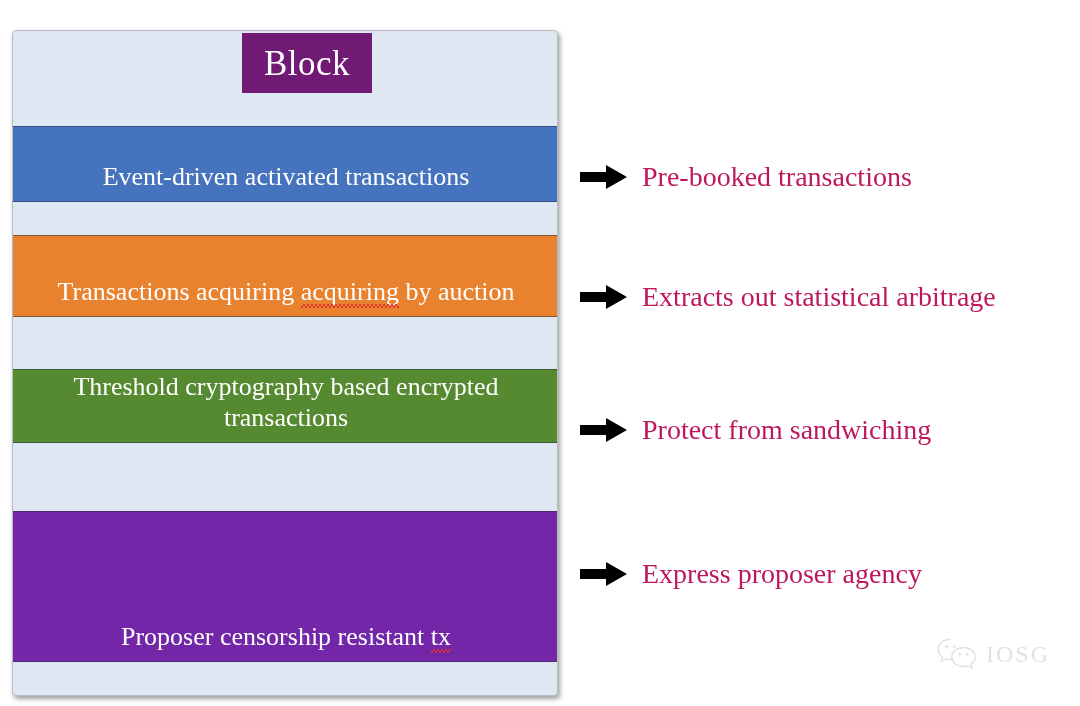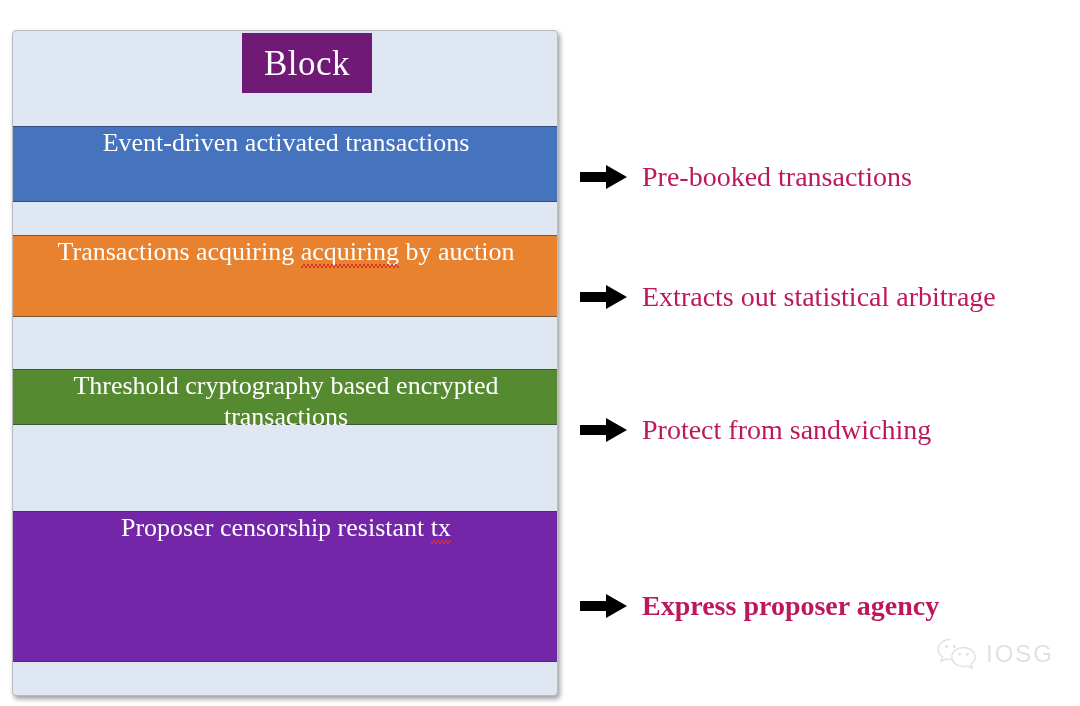--- a/index.html
+++ b/index.html
@@ -53,37 +53,37 @@
   
   .band {
     position: absolute;
     left: -1px;
     width: 548px;
     box-sizing: border-box;
     border-top: 1px solid rgba(40,50,70,0.55);
     border-bottom: 1px solid rgba(40,50,70,0.55);
     color: #ffffff;
     display: flex;
-    align-items: flex-start;
+    align-items: flex-end;
     justify-content: center;
     text-align: center;
     font-size: 26px;
     line-height: 1.2;
-    padding: 0 10px;
+    padding: 9px 10px;
   }
   .band .band-text { display: block; width: 100%; }
 
   .band.blue   { background: #4573be; }
   .band.orange { background: #e8822e; }
   .band.green  { background: #558a31; }
   .band.purple { background: #7327a8; }
 
   #band-1 { top: 95px;  height: 76px; }
   #band-2 { top: 204px; height: 82px; }
-  #band-3 { top: 338px; height: 56px; font-family: Liberation Serif, serif; }
+  #band-3 { top: 338px; height: 74px; font-family: Liberation Serif, serif; }
   #band-4 { top: 480px; height: 151px; }
 
   
   .squiggle {
     position: relative;
     display: inline-block;
     white-space: nowrap;
   }
   .squiggle::after {
     content: "";
@@ -117,35 +117,35 @@
   }
   .annotation .annotation-label {
     font-size: 28px;
     color: #be185d;
     line-height: 1;
   }
 
   #annotation-1 { top: 163px; }
   #annotation-2 { top: 283px; }
   #annotation-3 { top: 416px; }
-  #annotation-4 { top: 592px; font-weight: bold; }
+  #annotation-4 { top: 560px; }
 
   
   #watermark {
     position: absolute;
     left: 936px;
     top: 637px;
     display: flex;
     align-items: center;
     gap: 8px;
     opacity: 0.55;
   }
   #watermark .wechat-icon { display: block; }
   #watermark .watermark-label {
-    font-family: Liberation Sans, sans-serif;
+    font-family: Liberation Serif, serif;
     font-size: 24px;
     letter-spacing: 2px;
     color: #c9c9c9;
     line-height: 1;
   }
 </style>
 </head>
 <body>
 
 <div id="block-container">

